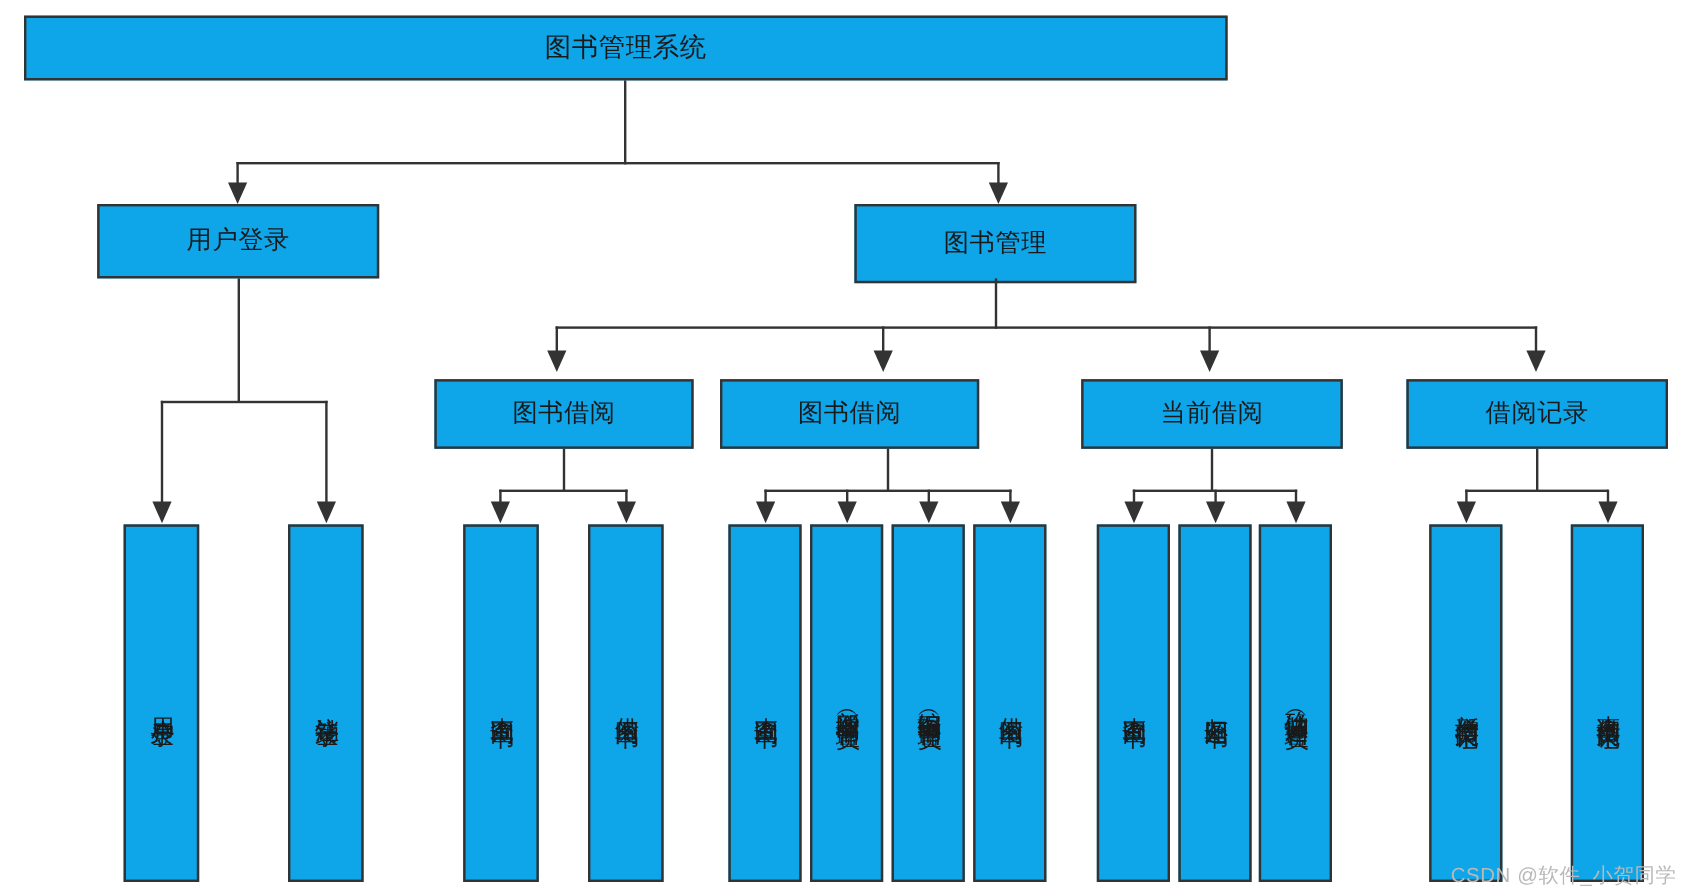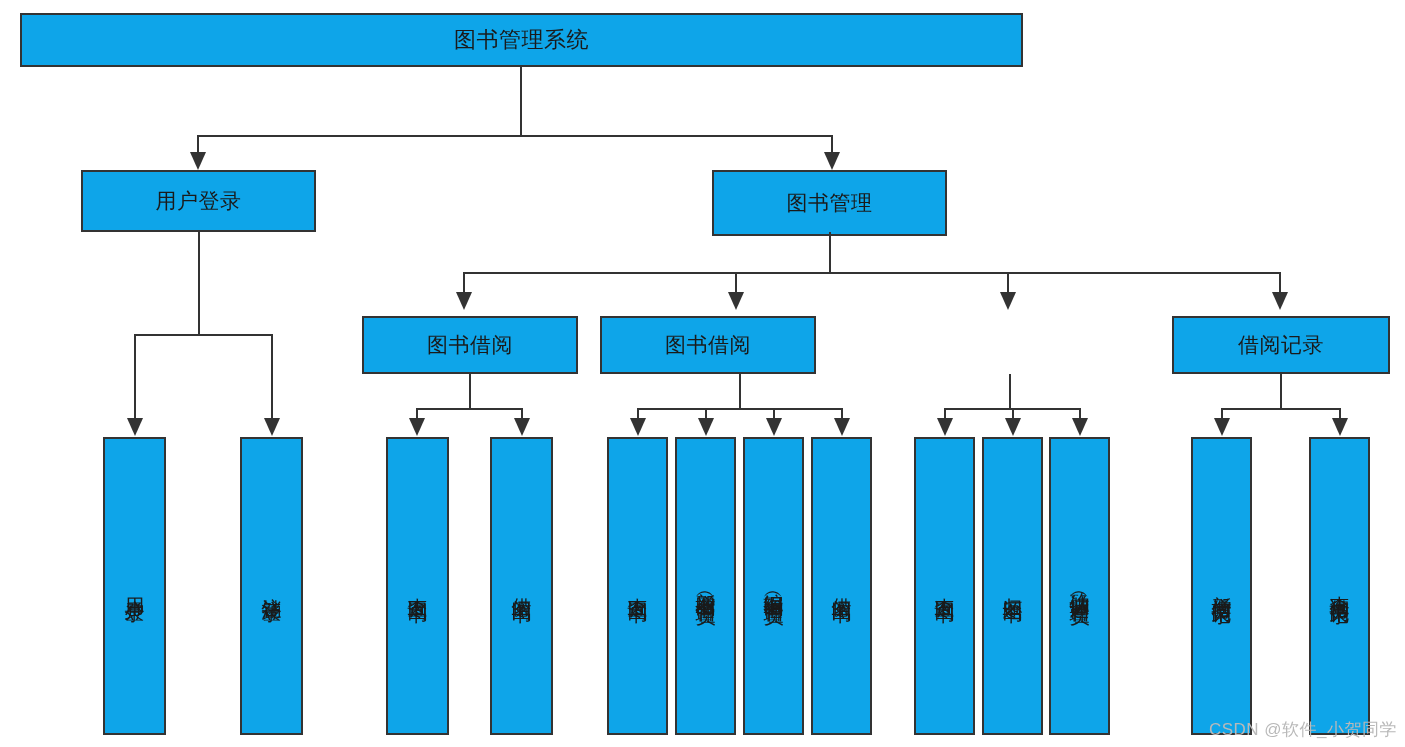--- a/index.html
+++ b/index.html
@@ -115,20 +115,23 @@
   <div class="arrow" style="left:1000px; top:292px;"></div>
   <div class="connector vline" style="left:1279px; top:272px; width:2px; height:22px;"></div>
   <div class="arrow" style="left:1272px; top:292px;"></div>
 
   <div class="node horiz" style="left:362px; top:316px; width:216px; height:58px;">
     <span>图书借阅</span>
   </div>
   <div class="node horiz" style="left:600px; top:316px; width:216px; height:58px;">
     <span>图书借阅</span>
   </div>
+  <div class="node horiz" style="left:901px; top:316px; width:218px; height:58px;">
+    <span>当前借阅</span>
+  </div>
   <div class="node horiz" style="left:1172px; top:316px; width:218px; height:58px;">
     <span>借阅记录</span>
   </div>
 
   <div class="connector vline" style="left:469px; top:374px; width:2px; height:36px;"></div>
   <div class="connector hline" style="left:416px; top:408px; width:107px; height:2px;"></div>
   <div class="connector vline" style="left:416px; top:408px; width:2px; height:12px;"></div>
   <div class="arrow" style="left:409px; top:418px;"></div>
   <div class="connector vline" style="left:521px; top:408px; width:2px; height:12px;"></div>
   <div class="arrow" style="left:514px; top:418px;"></div>

